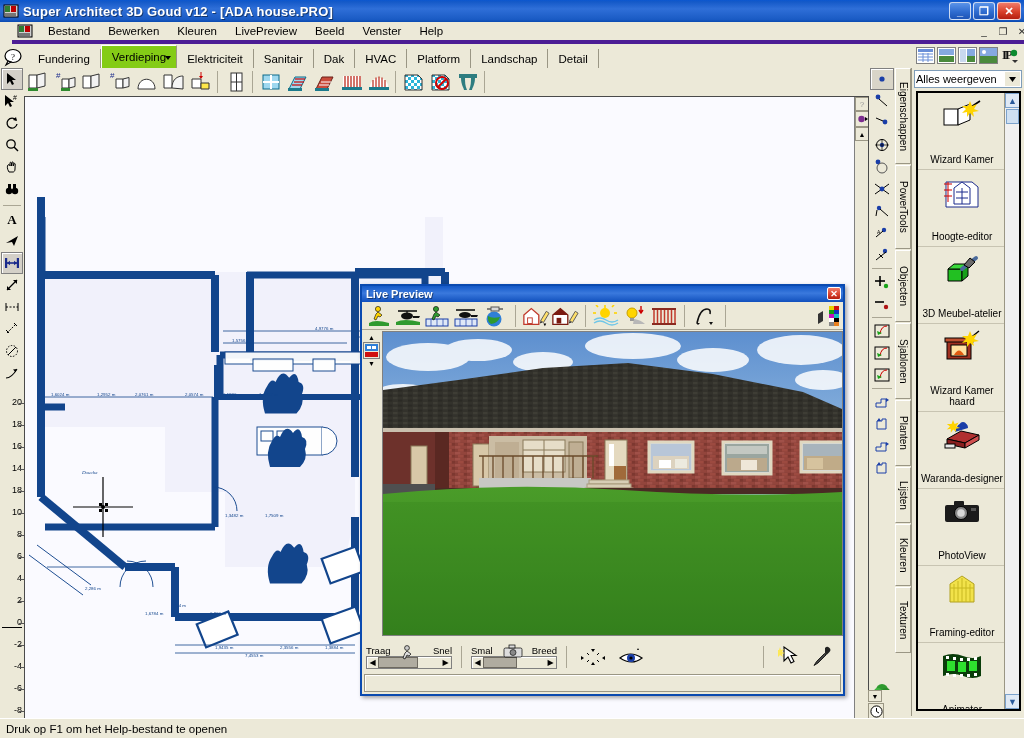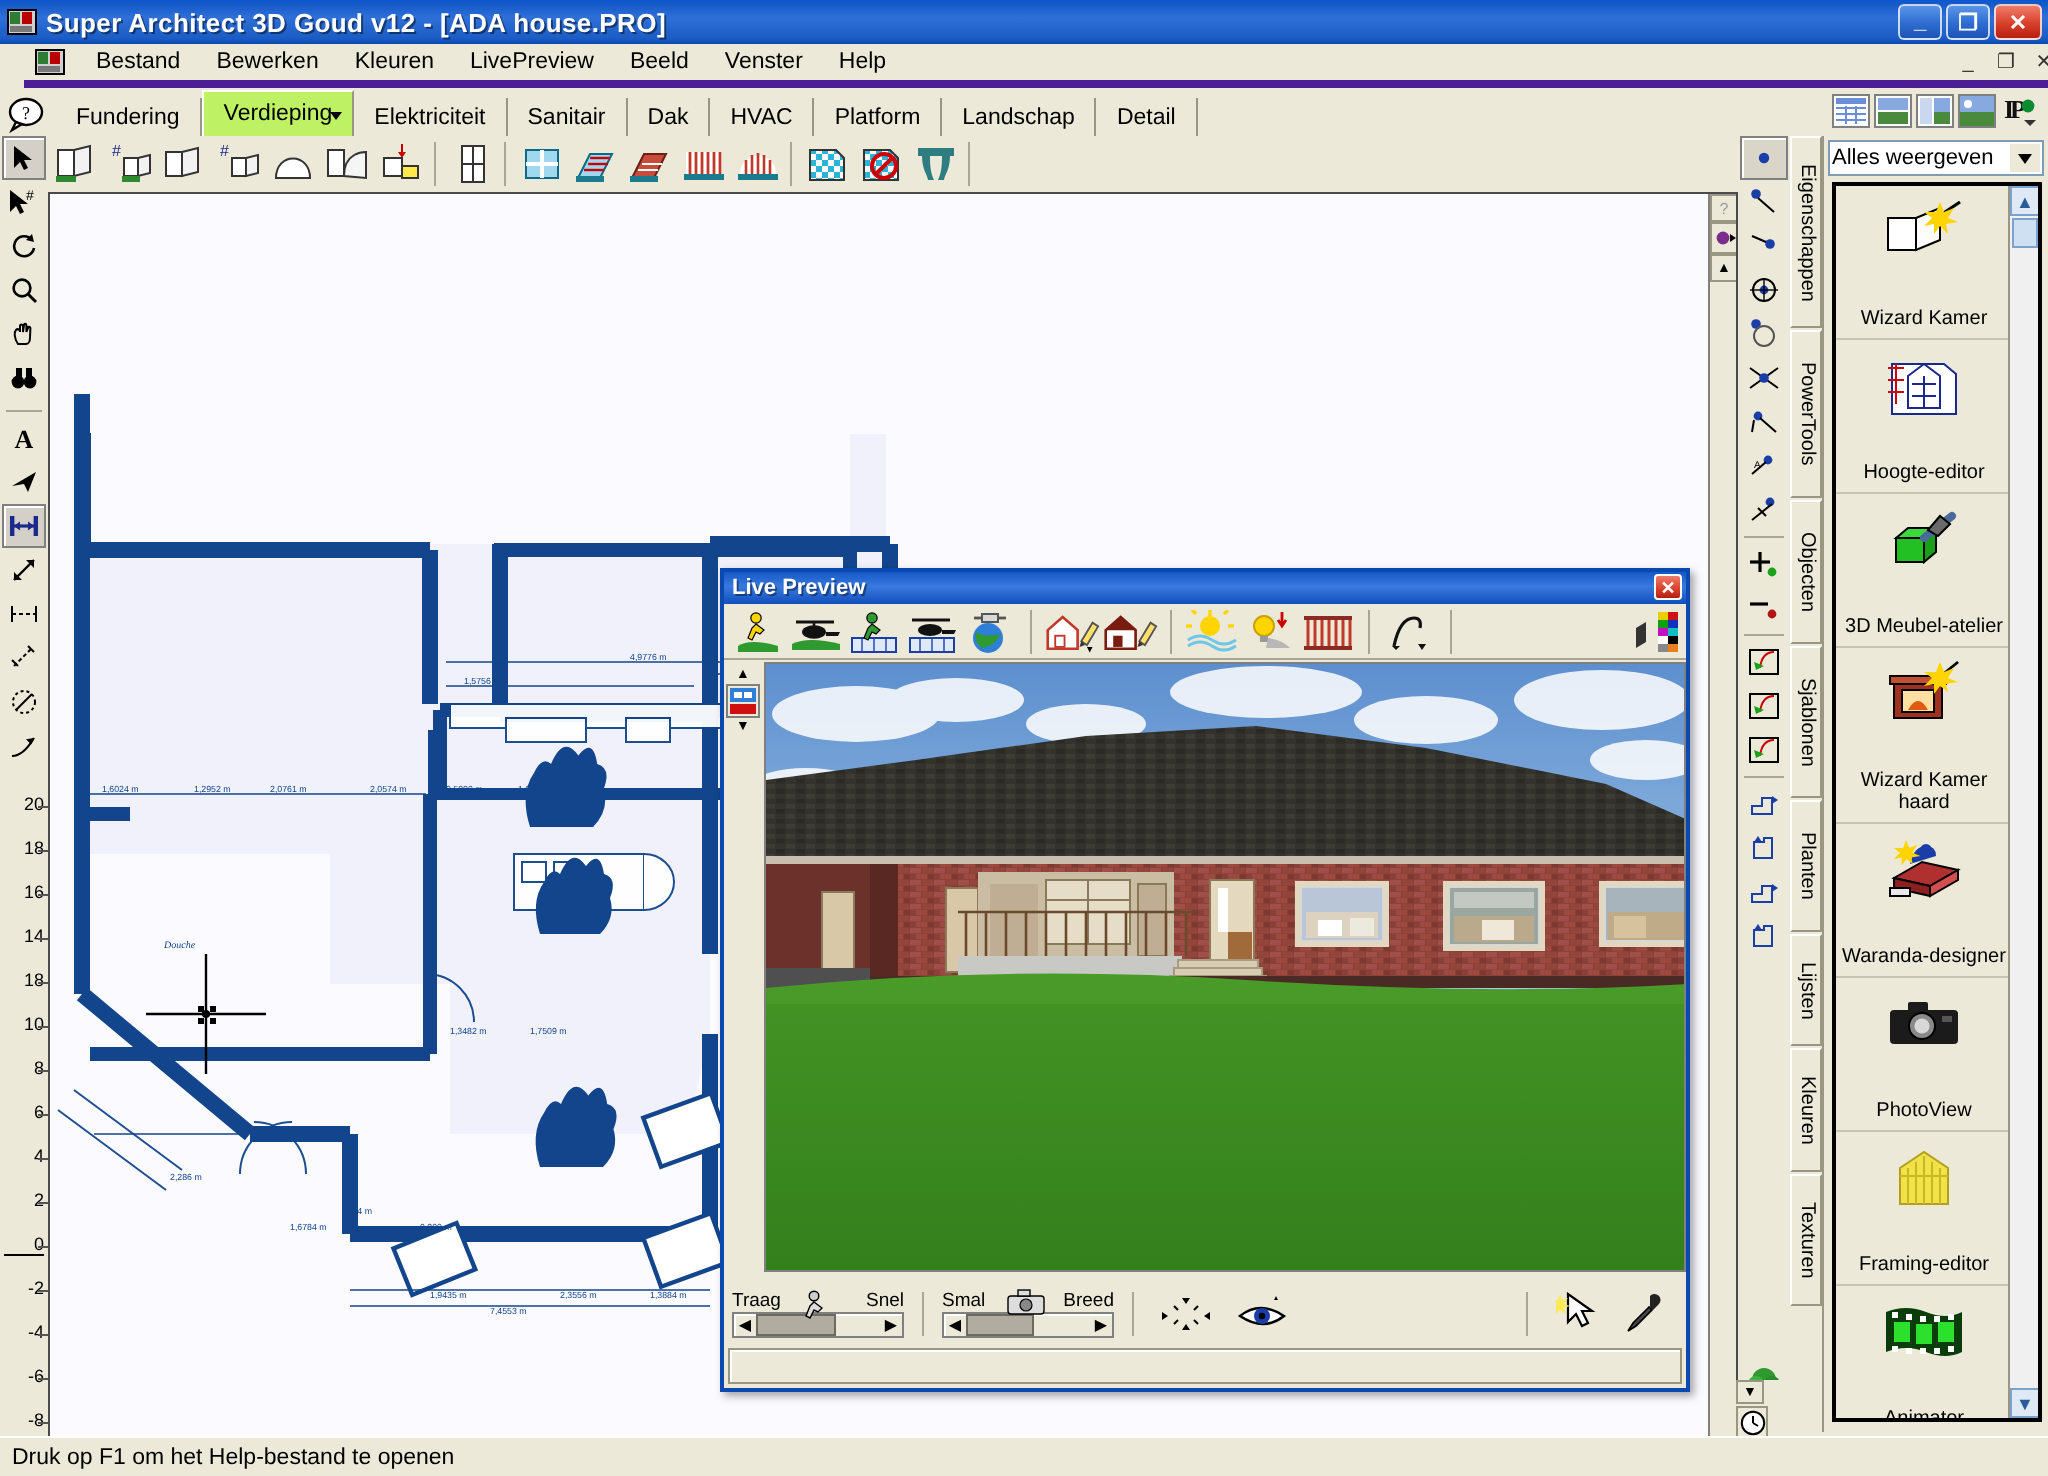--- a/index.html
+++ b/index.html
@@ -49,21 +49,21 @@
     background:#ece9d8; display:flex; align-items:flex-end;
   }
   .help-icon { width:22px; height:22px; margin-left:2px; display:flex;align-items:center;justify-content:center;}
   .tabs { display:flex; align-items:center; height:23px; margin-left:4px; }
   .tab {
     height:19px; padding:0 10px; font-size:11.5px; display:flex; align-items:center;
     background:#ece9d8; color:#000; border-right:1px solid #9a9684;
     position:relative; top:2px;
   }
   .tab.active {
-    height:23px; top:0; background:#bef264; font-weight:normal;
+    height:23px; top:0; background:#84cc16; font-weight:normal;
     border-top:1px solid #fff; border-left:1px solid #fff; border-right:1px solid #9a9684;
   }
   .tab.active::after {
     content:""; position:absolute; right:5px; top:10px;
     border-left:3.5px solid transparent; border-right:3.5px solid transparent;
     border-top:4px solid #000;
   }
   .tb-right-icons { position:absolute; right:4px; top:2px; display:flex; gap:2px; align-items:center;}
   .tbri { width:19px; height:17px; border:1px solid #808080; background:#fff; overflow:hidden; }
 

